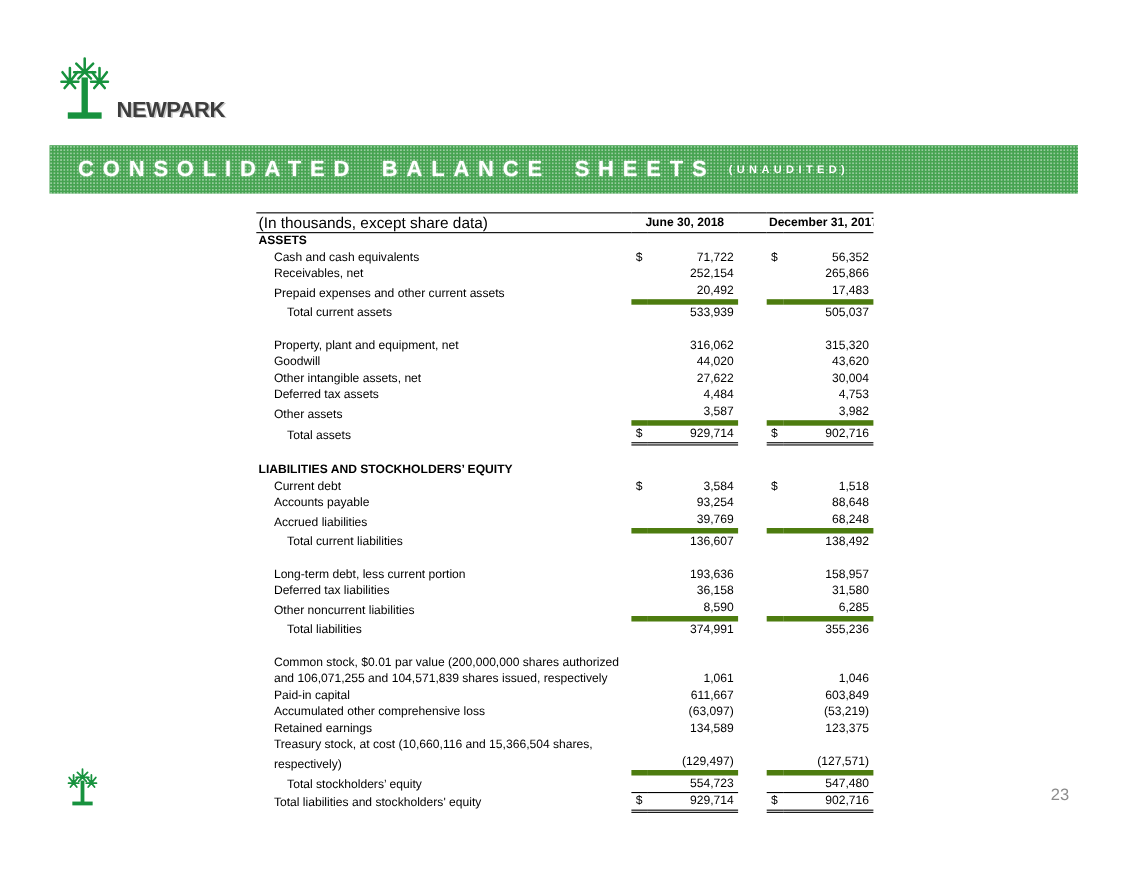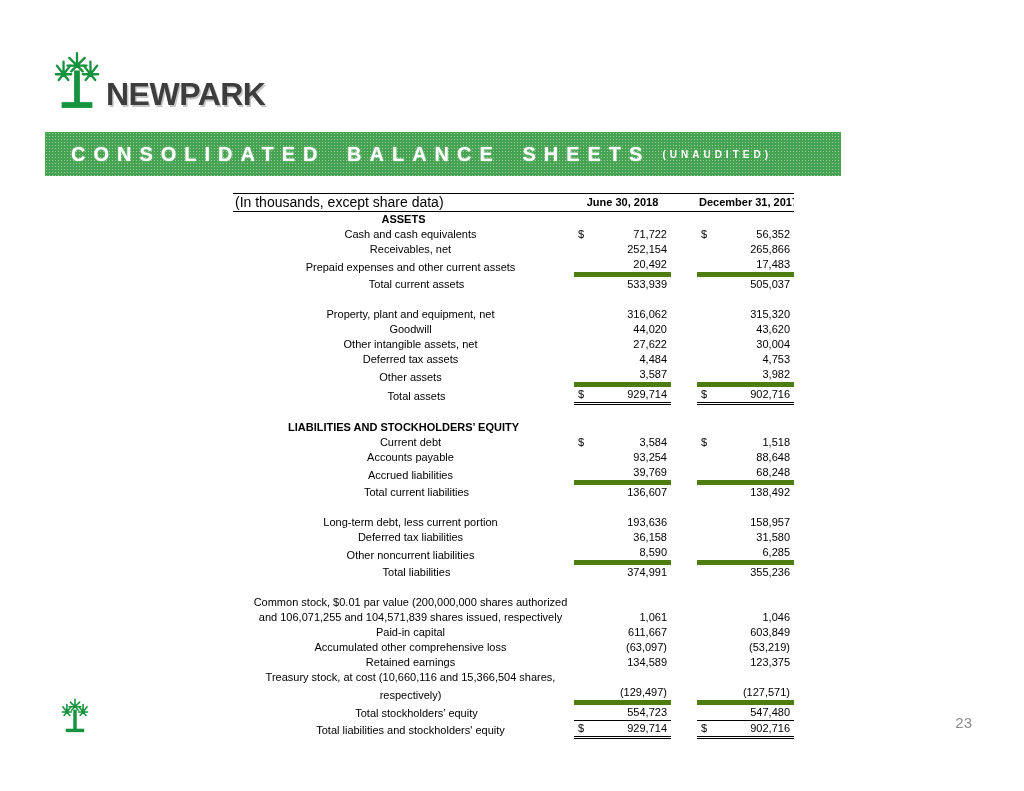--- a/index.html
+++ b/index.html
@@ -8,28 +8,28 @@
     position:relative;
     width:1024px; height:791px;
     background:#ffffff;
     font-family:"Liberation Sans", sans-serif;
     overflow:hidden;
     margin:0 auto;
   }
   
   .logo { position:absolute; left:52px; top:50px; display:flex; align-items:flex-end; }
   .logo-text {
-    font-size:32px; font-weight:800; color:#3d3d3d;
+    font-size:20px; font-weight:800; color:#3d3d3d;
     letter-spacing:-0.5px; line-height:1;
     text-shadow:1.5px 1.5px 0 rgba(0,0,0,0.22);
     margin-left:4px; margin-bottom:2px;
   }
   
   .banner {
-    position:absolute; left:45px; top:132px; width:796px; height:44px;
+    position:absolute; left:45px; top:132px; width:935px; height:44px;
     background-color:var(--banner-green,#46a351);
     background-image:radial-gradient(circle, rgba(255,255,255,0.45) 0.8px, transparent 0.9px);
     background-size:3px 3px;
     display:flex; align-items:center; padding-left:26px;
   }
   .banner-title {
     color:#ffffff; font-size:20px; font-weight:bold;
     letter-spacing:8px; word-spacing:8px; white-space:nowrap;
     text-shadow:0 0 2px rgba(255,255,255,0.6);
   }
@@ -41,21 +41,21 @@
   .table-wrap { position:absolute; left:233px; top:193px; width:561px; }
   table { width:100%; border-collapse:collapse; table-layout:fixed; font-size:11px; color:#000; }
   col.w-label { width:341px; }
   col.w-dollar { width:15px; }
   col.w-val { width:82px; }
   col.w-gap { width:26px; }
   td { height:15px; line-height:15px; padding:0 2px; vertical-align:bottom; white-space:nowrap; overflow:hidden; }
   thead td { border-top:1.5px solid #000; border-bottom:1px solid #000; height:17px; line-height:17px; }
   .h-label { font-size:14px; }
   .h-col { font-weight:bold; text-align:center; }
-  .c-label { text-align:center; }
+  .c-label { text-align:left; }
   .c-dollar { text-align:left; padding-left:4px; }
   .c-val { text-align:right; padding-right:4px; }
   .row-section .c-label { font-weight:bold; }
   .row-item .c-label { padding-left:16px; }
   .row-total .c-label { padding-left:28px; }
   .u-single { border-bottom:5px solid #4d7c0f; }
   .u-double { border-bottom:3px double #000; }
   .t-line { border-top:1px solid #000; }
   .c-spacer { height:15px; }
   

